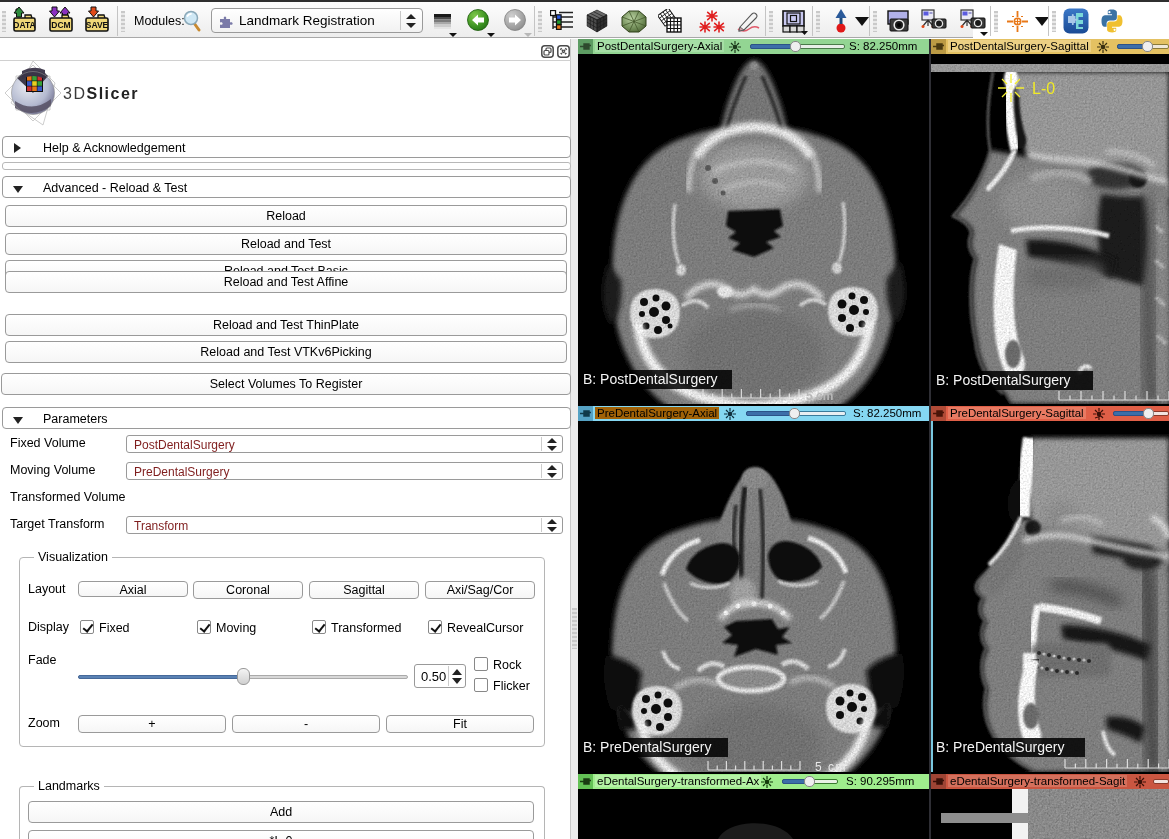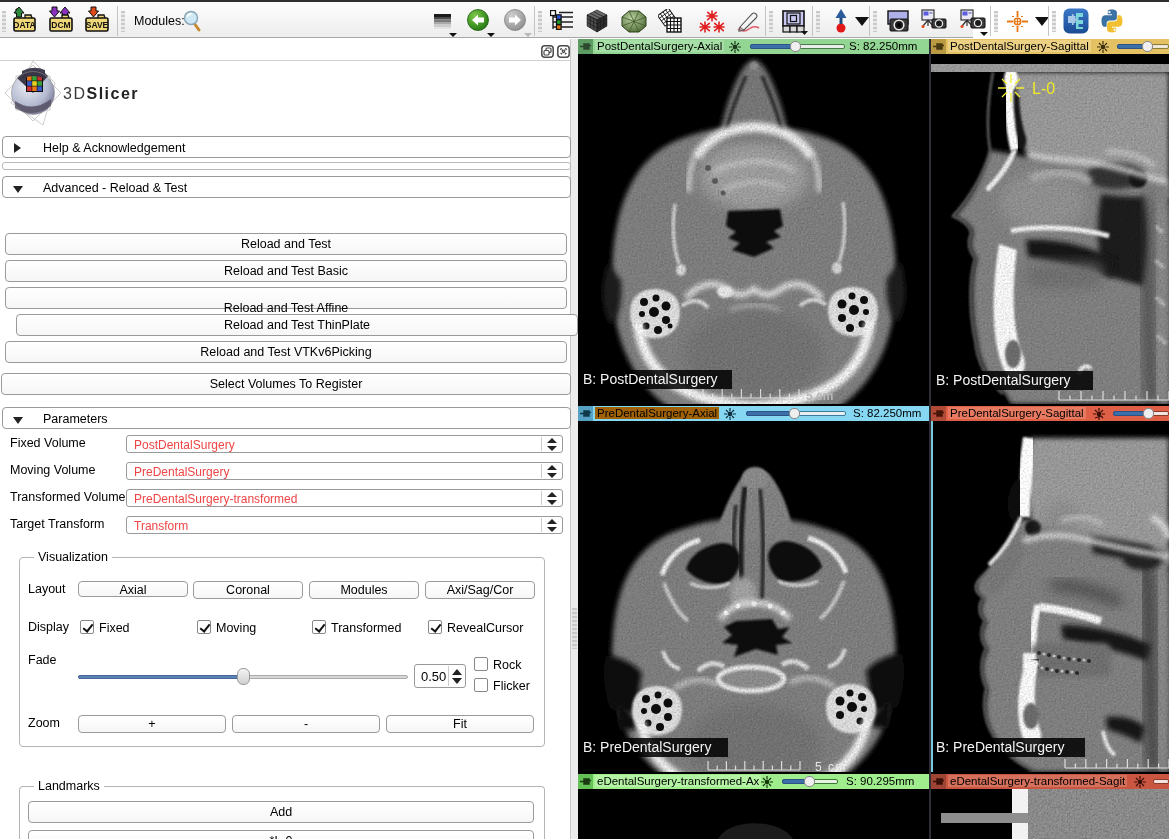--- a/index.html
+++ b/index.html
@@ -24,21 +24,21 @@
 #logotext { position:absolute; left:63px; top:46px; font-size:16px; letter-spacing:1.5px; color:#3a3a3a; }
 #logotext b { color:#222; }
 
 .secbtn { position:absolute; left:2px; width:569px; height:22px; border:1px solid #9a9a9a; border-radius:4px; background:#fff; font-size:12.5px; color:#000; }
 .secbtn .tri { position:absolute; left:10px; top:6px; }
 .secbtn .lbl { position:absolute; left:40px; top:4px; }
 .pushbtn { position:absolute; border:1px solid #9a9a9a; border-radius:4px; background:linear-gradient(#ffffff,#f6f6f6); font-size:12.5px; color:#000; text-align:center; }
 
 .formlbl { position:absolute; left:10px; font-size:12.5px; color:#000; }
 .combo { position:absolute; left:126px; width:437px; height:18px; border:1px solid #9a9a9a; border-radius:3px; background:#fff; }
-.combo .ctxt { position:absolute; left:7px; top:2px; font-size:12px; color:#ef4444; }
+.combo .ctxt { position:absolute; left:7px; top:2px; font-size:12px; color:#7f1d1d; }
 .combo .cline { position:absolute; right:20px; top:1px; bottom:1px; width:1px; background:#ccc; }
 .spinarr { position:absolute; right:5px; top:2px; }
 
 .grpbox { position:absolute; border:1px solid #b5b5b5; border-radius:4px; }
 .grplbl { position:absolute; top:-8px; left:14px; background:#fff; padding:0 4px; font-size:12.5px; color:#000; }
 
 .cb { position:absolute; width:14px; height:14px; border:1px solid #888; border-radius:2px; background:#fff; }
 .cb.ck::after { content:""; position:absolute; left:4px; top:0.5px; width:4px; height:8px; border:solid #111; border-width:0 2.5px 2.5px 0; transform:rotate(38deg); }
 .cblbl { position:absolute; font-size:12.5px; color:#000; }
 
@@ -81,20 +81,31 @@
     </svg>
     <div class="tsep" style="left:117px"></div>
     <div class="grip" style="left:121px"></div>
     <div id="modlabel">Modules:</div>
 
     <svg class="ticon" style="left:183px;top:8px" width="19" height="22" viewBox="0 0 19 22">
       <line x1="11" y1="13" x2="16" y2="20" stroke="#c88a30" stroke-width="3" stroke-linecap="round"></line>
       <circle cx="8" cy="8" r="6.5" fill="#cfe8f5" stroke="#8aa8b8" stroke-width="1.5"></circle>
       <path d="M4.5 6 A4.5 4.5 0 0 1 8 3.8" stroke="#fff" stroke-width="1.8" fill="none" stroke-linecap="round"></path>
     </svg>
+    <div id="modcombo">
+      <svg style="position:absolute;left:5px;top:3px" width="20" height="18" viewBox="0 0 20 18">
+        <path d="M3 7 L7 7 C5.5 3.5 10.5 3.5 9 7 L13 7 L13 10.5 C16.5 9 16.5 14 13 12.5 L13 16 L3 16 L3 12.5 C6.5 14 6.5 9 3 10.5 Z" fill="#7a7aa8"></path>
+      </svg>
+      <div class="txt">Landmark Registration</div>
+      <div class="vline"></div>
+      <svg style="position:absolute;right:5px;top:5px" width="12" height="14" viewBox="0 0 12 14">
+        <path d="M6 0 L11 5 L1 5 Z" fill="#222"></path>
+          <path d="M6 14 L11 9 L1 9 Z" fill="#222"></path>
+      </svg>
+    </div>
 
     <svg class="ticon" style="left:433px;top:10px" width="24" height="26" viewBox="0 0 24 26">
       <rect x="1" y="2" width="17" height="3" fill="#1a1a1a"></rect>
       <rect x="1" y="5" width="17" height="2.5" fill="#4a4a4a"></rect>
       <rect x="1" y="7.5" width="17" height="2.5" fill="#7a7a7a"></rect>
       <rect x="1" y="10" width="17" height="2.5" fill="#a8a8a8"></rect>
       <rect x="1" y="12.5" width="17" height="2.5" fill="#cccccc"></rect>
       <rect x="1" y="15" width="17" height="2" fill="#e4e4e4"></rect>
       <path d="M16 21 L24 21 L20 25 Z" fill="#111"></path>
     </svg>
@@ -323,24 +334,25 @@
         </svg>
       <span class="lbl">Help &amp; Acknowledgement</span>
     </div>
     <div style="position:absolute;left:2px;top:123px;width:569px;height:8px;border:1px solid #b8b8b8;border-radius:3px;background:#fff"></div>
     <div class="secbtn" style="top:137px">
       <svg class="tri" style="top:8px" width="10" height="8" viewBox="0 0 10 8">
           <path d="M0 1 L10 1 L5 8 Z" fill="#222"></path>
         </svg>
       <span class="lbl">Advanced - Reload &amp; Test</span>
     </div>
+    <div class="pushbtn" style="left:5px;top:166px;width:562px;height:22px;padding-top:3px">Reload</div>
     <div class="pushbtn" style="left:5px;top:194px;width:562px;height:22px;padding-top:3px">Reload and Test</div>
     <div class="pushbtn" style="left:5px;top:221px;width:562px;height:22px;padding-top:3px">Reload and Test Basic</div>
-    <div class="pushbtn" style="left:5px;top:248px;width:562px;height:22px;padding-top:13px">Reload and Test Affine</div>
-    <div class="pushbtn" style="left:16px;top:275px;width:562px;height:22px;padding-top:3px">Reload and Test ThinPlate</div>
+    <div class="pushbtn" style="left:5px;top:232px;width:562px;height:22px;padding-top:3px">Reload and Test Affine</div>
+    <div class="pushbtn" style="left:5px;top:275px;width:562px;height:22px;padding-top:3px">Reload and Test ThinPlate</div>
     <div class="pushbtn" style="left:5px;top:302px;width:562px;height:22px;padding-top:3px">Reload and Test VTKv6Picking</div>
     <div class="pushbtn" style="left:1px;top:334px;width:570px;height:22px;padding-top:3px">Select Volumes To Register</div>
     <div class="secbtn" style="top:368px">
       <svg class="tri" style="top:8px" width="10" height="8" viewBox="0 0 10 8">
           <path d="M0 1 L10 1 L5 8 Z" fill="#222"></path>
         </svg>
       <span class="lbl">Parameters</span>
     </div>
 
     <div class="formlbl" style="top:397px">Fixed Volume</div>
@@ -355,44 +367,36 @@
     <div class="formlbl" style="top:424px">Moving Volume</div>
     <div class="combo" style="top:423px">
         <div class="ctxt">PreDentalSurgery</div>
         <div class="cline"></div>
       <svg class="spinarr" width="10" height="13" viewBox="0 0 10 13">
           <path d="M5 0 L10 5 L0 5 Z" fill="#222"></path>
           <path d="M5 13 L10 8 L0 8 Z" fill="#222"></path>
         </svg>
       </div>
     <div class="formlbl" style="top:451px">Transformed Volume</div>
-    <div class="combo" style="top:450px">
-        <div class="ctxt">PreDentalSurgery-transformed</div>
-        <div class="cline"></div>
-      <svg class="spinarr" width="10" height="13" viewBox="0 0 10 13">
-          <path d="M5 0 L10 5 L0 5 Z" fill="#222"></path>
-          <path d="M5 13 L10 8 L0 8 Z" fill="#222"></path>
-        </svg>
-      </div>
     <div class="formlbl" style="top:478px">Target Transform</div>
     <div class="combo" style="top:477px">
         <div class="ctxt">Transform</div>
         <div class="cline"></div>
       <svg class="spinarr" width="10" height="13" viewBox="0 0 10 13">
           <path d="M5 0 L10 5 L0 5 Z" fill="#222"></path>
           <path d="M5 13 L10 8 L0 8 Z" fill="#222"></path>
         </svg>
       </div>
 
     <div class="grpbox" style="left:19px;top:518px;width:526px;height:190px">
       <div class="grplbl">Visualization</div>
       <div class="formlbl" style="left:8px;top:24px">Layout</div>
       <div class="pushbtn" style="left:58px;top:23px;width:110px;height:16px;padding-top:1px">Axial</div>
       <div class="pushbtn" style="left:173px;top:23px;width:110px;height:18px;padding-top:1px">Coronal</div>
-      <div class="pushbtn" style="left:289px;top:23px;width:110px;height:18px;padding-top:1px">Modules</div>
+      <div class="pushbtn" style="left:289px;top:23px;width:110px;height:18px;padding-top:1px">Sagittal</div>
       <div class="pushbtn" style="left:405px;top:23px;width:110px;height:18px;padding-top:1px">Axi/Sag/Cor</div>
       <div class="formlbl" style="left:8px;top:62px">Display</div>
       <div class="cb ck" style="left:60px;top:62px"></div>
         <div class="cblbl" style="left:79px;top:63px">Fixed</div>
       <div class="cb ck" style="left:177px;top:62px"></div>
         <div class="cblbl" style="left:196px;top:63px">Moving</div>
       <div class="cb ck" style="left:292px;top:62px"></div>
         <div class="cblbl" style="left:311px;top:63px">Transformed</div>
       <div class="cb ck" style="left:408px;top:62px"></div>
         <div class="cblbl" style="left:427px;top:63px">RevealCursor</div>

